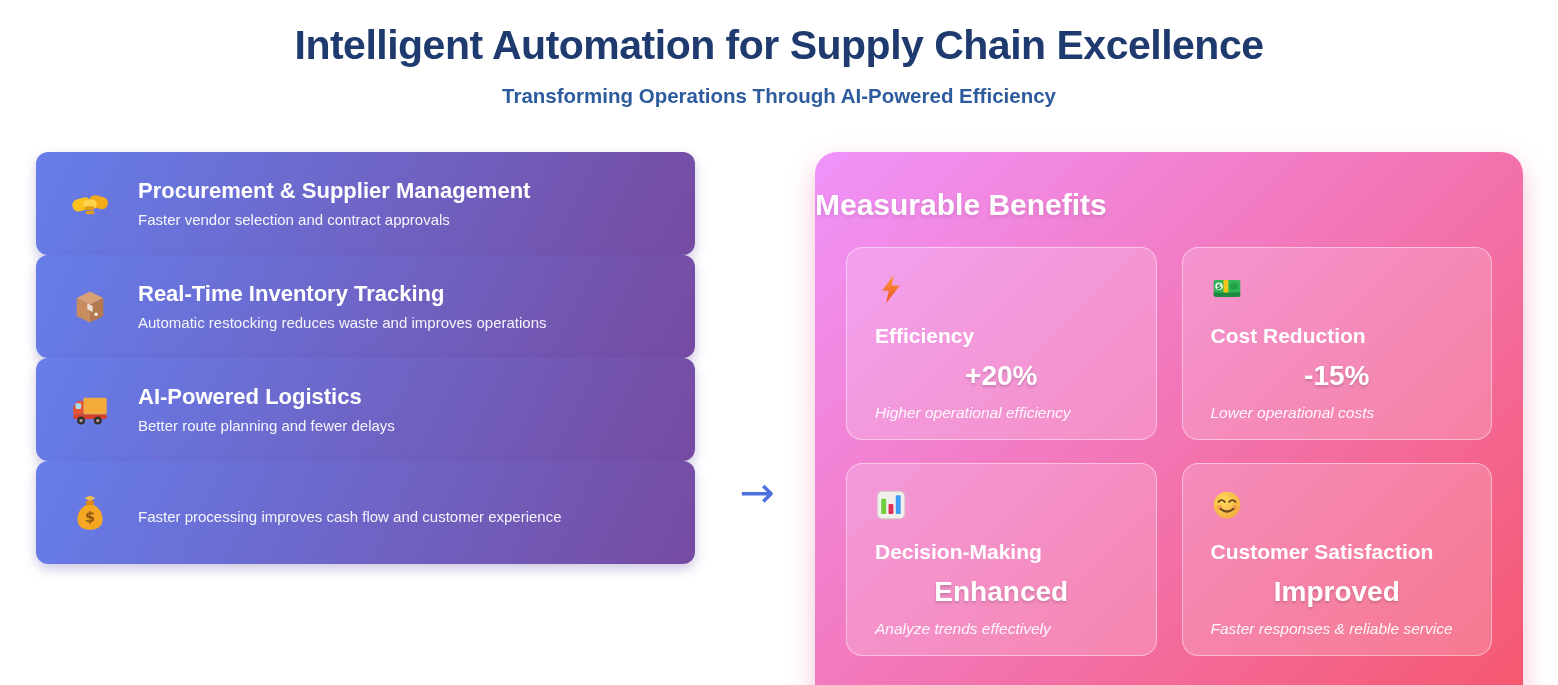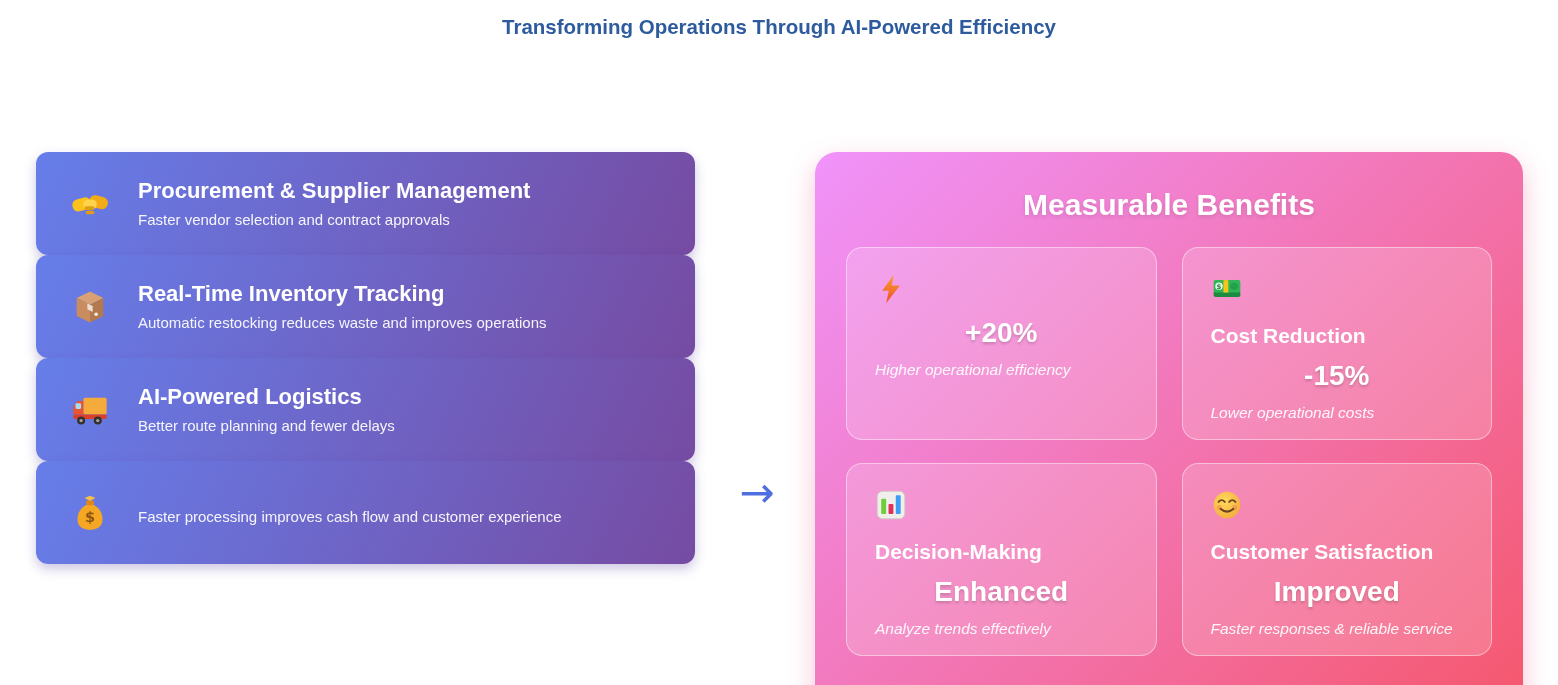--- a/index.html
+++ b/index.html
@@ -26,38 +26,39 @@
 
   
   .flow-arrow { position:absolute; left:733px; top:471px; width:48px; height:44px;
     color:#4f6fe0; font-size:42px; line-height:44px; text-align:center; font-weight:400;
     font-family:"DejaVu Sans",sans-serif; }
 
   
   .benefits-panel { position:absolute; left:815px; top:152px; width:708px; height:565px;
     border-radius:22px; background:linear-gradient(135deg,#f093fb 0%,#f5576c 100%);
     box-shadow:0 10px 26px rgba(235,87,140,.35); }
-  .benefits-title { text-align:center; margin-top:36px; font-size:30px; font-weight:800;
+  .benefits-title { margin-top:36px; font-size:30px; font-weight:800;
     color:#ffffff; text-shadow:0 2px 4px rgba(0,0,0,.12); }
   .benefits-grid { position:absolute; left:31px; right:31px; top:95px;
     display:grid; grid-template-columns:1fr 1fr; gap:23px 25px; }
   .benefit-card { height:193px; border-radius:16px; padding:25px 28px;
     background:rgba(255,255,255,.18); border:1px solid rgba(255,255,255,.45); color:#fff; }
   .benefit-icon svg { width:32px; height:32px; display:block; }
   .benefit-title { font-size:21px; font-weight:700; margin-top:19px; }
   .benefit-value { font-size:28px; font-weight:800; margin-top:12px;
     text-shadow:0 2px 3px rgba(0,0,0,.18);text-align:center; }
   .benefit-desc { font-size:15.5px; font-weight:400; margin-top:12px; color:rgba(255,255,255,.93);font-style:italic; }
 </style>
 </head>
 <body>
 
 <div class="stage">
 
   <div class="header">
+    <div class="main-title">Intelligent Automation for Supply Chain Excellence</div>
     <div class="sub-title">Transforming Operations Through AI-Powered Efficiency</div>
   </div>
 
   <div class="process-col">
 
     <div class="process-card">
       <span class="process-icon">
         <svg viewBox="0 0 36 36">
           <rect x="2" y="13" width="17" height="11" rx="5" fill="#fcc21b" transform="rotate(-14 10 18)"></rect>
           <rect x="17" y="11" width="17" height="11" rx="5" fill="#f2ab17" transform="rotate(14 26 17)"></rect>
@@ -134,20 +135,21 @@
           <svg viewBox="0 0 36 36">
             <defs>
                 <linearGradient id="boltg" x1="0" y1="0" x2="0" y2="1">
               <stop offset="0" stop-color="#f9a13c"></stop>
                   <stop offset="1" stop-color="#ef4f23"></stop>
             </linearGradient>
               </defs>
             <polygon points="21,2 8,20 15.5,20 12.5,34 28,14 19,14" fill="url(#boltg)"></polygon>
           </svg>
         </span>
+        <div class="benefit-title">Efficiency</div>
         <div class="benefit-value">+20%</div>
         <div class="benefit-desc">Higher operational efficiency</div>
       </div>
 
       <div class="benefit-card">
         <span class="benefit-icon">
           <svg viewBox="0 0 36 36">
             <rect x="3" y="20" width="30" height="7" rx="2" fill="#1d8a3f"></rect>
             <rect x="3" y="8" width="30" height="14" rx="2" fill="#2fb457"></rect>
             <rect x="14" y="8" width="5.5" height="14" fill="#f5c518"></rect>

